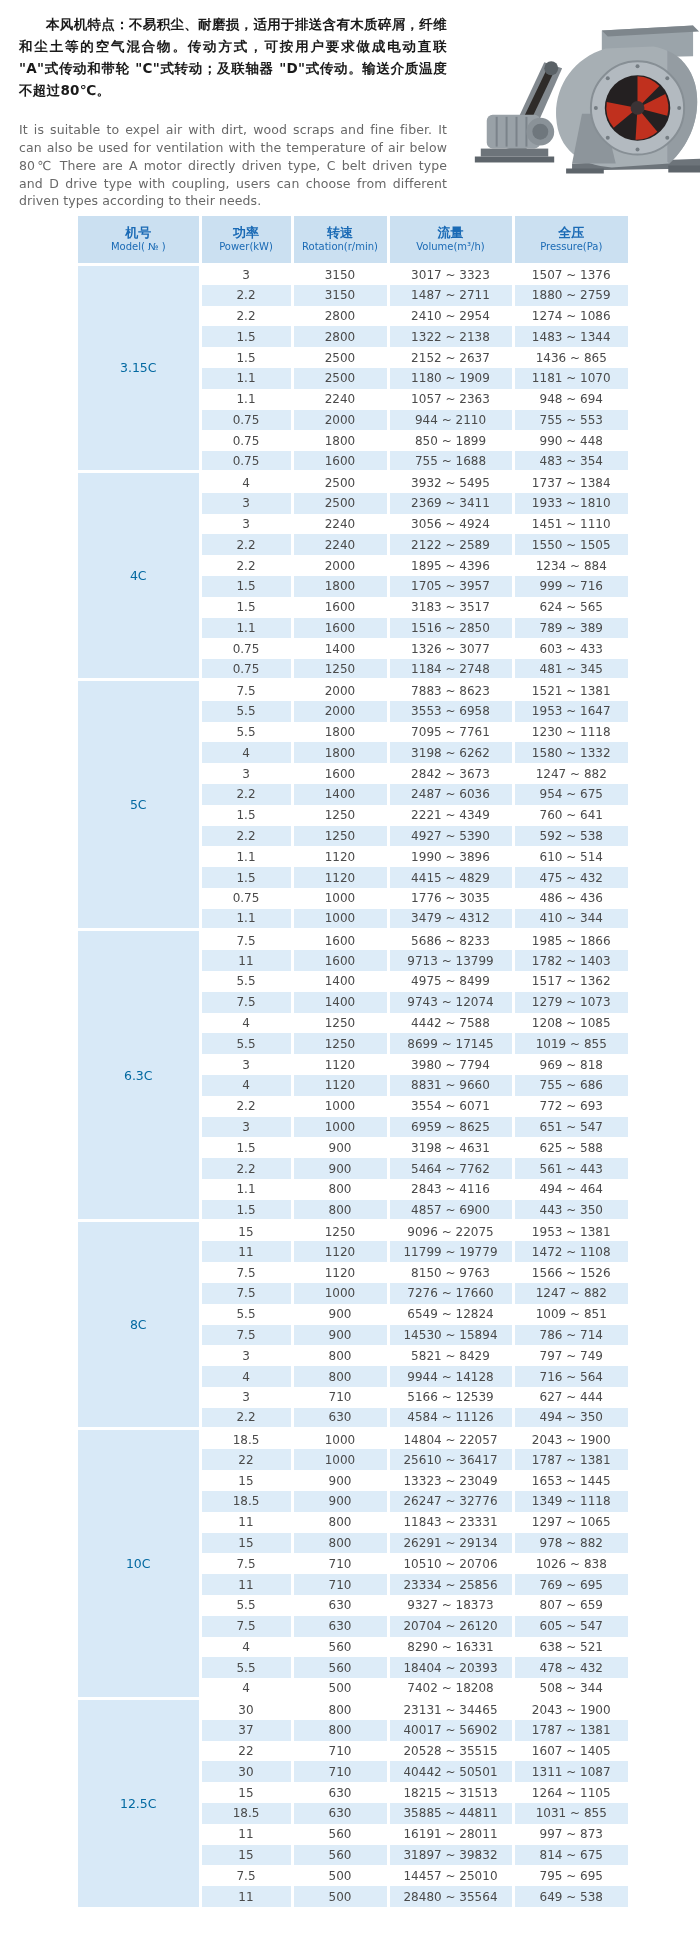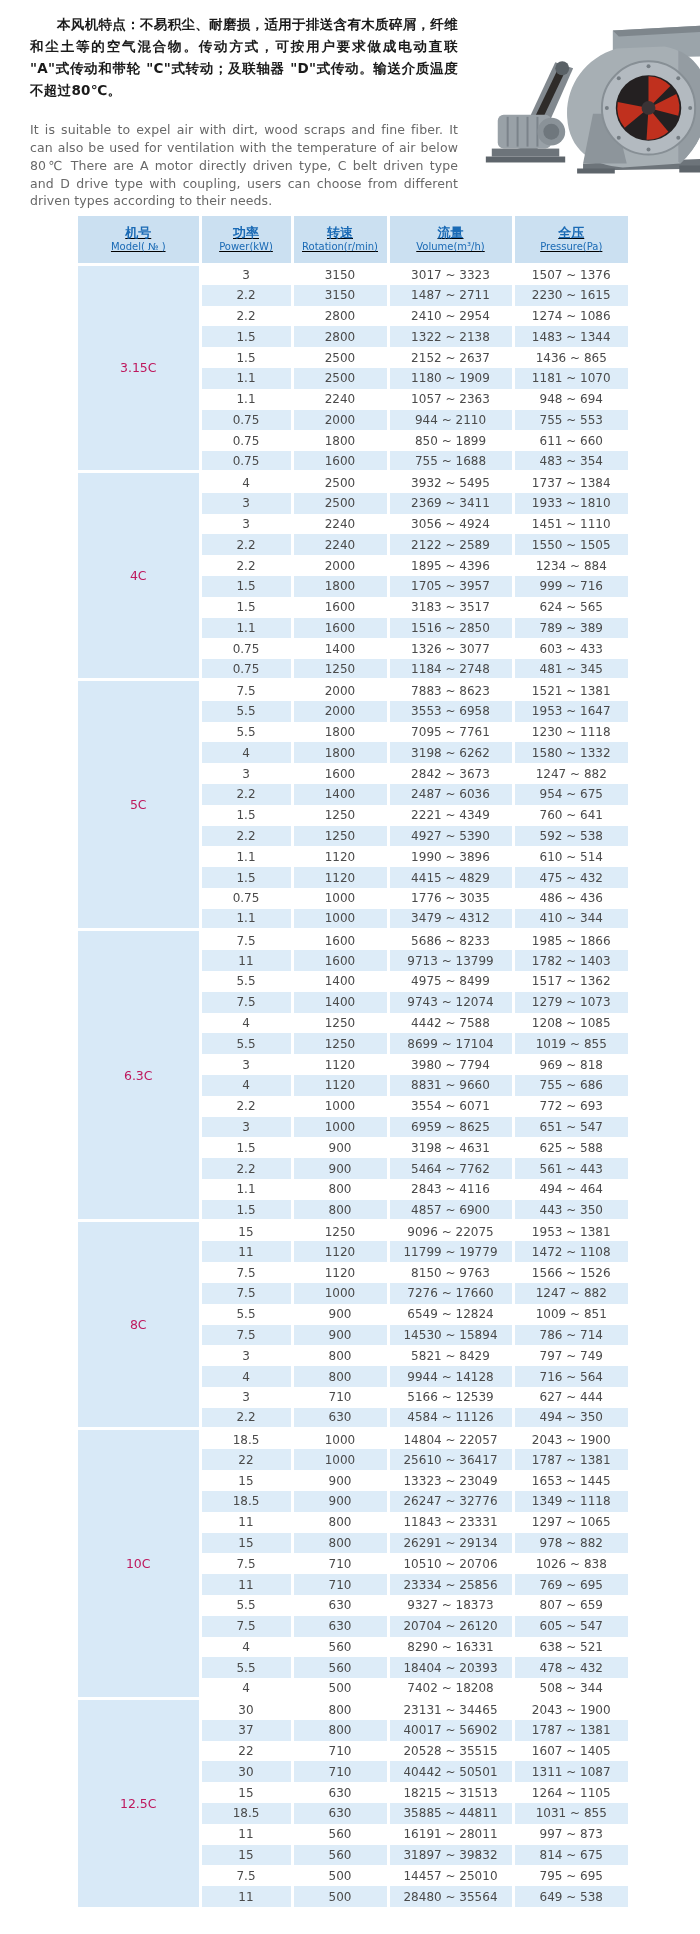--- a/index.html
+++ b/index.html
@@ -10,52 +10,52 @@
   }
   *{box-sizing:border-box;margin:0;padding:0;}
   html,body{background:#fff;}
   body{
     width:700px;min-height:1934px;
     font-family:"DejaVu Sans","Liberation Sans",sans-serif;
   }
   .page{width:700px;min-height:1934px;background:#fff;overflow:hidden;}
 
   
-  .top{display:flex;padding:14px 8px 6px 30px;gap:8px;height:212px;}
+  .top{display:flex;padding:14px 8px 6px 30px;gap:8px;height:212px;justify-content:center;}
   .intro{width:428px;flex:0 0 428px;}
   .cn-text{
     font-size:13.5px;font-weight:bold;color:var(--cn-text);
     line-height:1.62;text-align:justify;text-indent:2em;letter-spacing:.3px;
   }
   .en-text{
     margin-top:20px;font-size:12.5px;color:var(--en-text);
     line-height:1.42;text-align:justify;letter-spacing:.1px;
   }
   .fan-wrap{flex:1;display:flex;align-items:flex-start;justify-content:center;padding-top:4px;}
   .fan-wrap svg{width:248px;height:158px;}
 
   
   table.spec{
     border-collapse:collapse;table-layout:fixed;
     width:550px;margin:4px 0 0 78px;
   }
   th,td{font-family:"DejaVu Sans","Liberation Sans",sans-serif;}
   thead th{
     background:var(--header-bg);height:48px;vertical-align:middle;
-    border-bottom:3px solid #fff;padding:8px 0;text-decoration:underline;
+    border-bottom:3px solid #fff;padding:8px 0;
   }
   thead th + th{border-left:3px solid #fff;}
   .th-cn{font-size:13px;font-weight:bold;color:var(--header-text);line-height:1.25;}
   .th-en{font-size:10px;font-weight:normal;color:var(--header-text);line-height:1.2;}
   td{
     height:20.8px;text-align:center;vertical-align:middle;
     font-size:12px;color:var(--data-text);padding:0;
   }
   td.model-cell{
-    background:var(--model-col-bg);font-size:12.5px;color:#be185d;
+    background:var(--model-col-bg);font-size:12.5px;color:#0369a1;
   }
   td.data-cell{border-left:3px solid #fff;}
   tbody tr:nth-child(odd) td.data-cell{background:var(--row-bg);}
   tbody tr:nth-child(even) td.data-cell{background:var(--stripe-bg);}
   tr.sec-first td{border-top:3px solid #fff;}
 </style>
 </head>
 <body>
 
 <div class="page">
@@ -161,21 +161,21 @@
           <td class="model-cell" rowspan="10">3.15C</td>
           <td class="data-cell">3</td>
           <td class="data-cell">3150</td>
           <td class="data-cell">3017 ~ 3323</td>
           <td class="data-cell">1507 ~ 1376</td>
         </tr>
         <tr>
           <td class="data-cell">2.2</td>
           <td class="data-cell">3150</td>
           <td class="data-cell">1487 ~ 2711</td>
-          <td class="data-cell">2230 ~ 1615</td>
+          <td class="data-cell">1880 ~ 2759</td>
         </tr>
         <tr>
           <td class="data-cell">2.2</td>
           <td class="data-cell">2800</td>
           <td class="data-cell">2410 ~ 2954</td>
           <td class="data-cell">1274 ~ 1086</td>
         </tr>
         <tr>
           <td class="data-cell">1.5</td>
           <td class="data-cell">2800</td>
@@ -203,21 +203,21 @@
         <tr>
           <td class="data-cell">0.75</td>
           <td class="data-cell">2000</td>
           <td class="data-cell">944 ~ 2110</td>
           <td class="data-cell">755 ~ 553</td>
         </tr>
         <tr>
           <td class="data-cell">0.75</td>
           <td class="data-cell">1800</td>
           <td class="data-cell">850 ~ 1899</td>
-          <td class="data-cell">611 ~ 660</td>
+          <td class="data-cell">990 ~ 448</td>
         </tr>
         <tr>
           <td class="data-cell">0.75</td>
           <td class="data-cell">1600</td>
           <td class="data-cell">755 ~ 1688</td>
           <td class="data-cell">483 ~ 354</td>
         </tr>
       </tbody>
       <tbody>
         <tr class="sec-first">
@@ -385,21 +385,21 @@
         </tr>
         <tr>
           <td class="data-cell">4</td>
           <td class="data-cell">1250</td>
           <td class="data-cell">4442 ~ 7588</td>
           <td class="data-cell">1208 ~ 1085</td>
         </tr>
         <tr>
           <td class="data-cell">5.5</td>
           <td class="data-cell">1250</td>
-          <td class="data-cell">8699 ~ 17104</td>
+          <td class="data-cell">8699 ~ 17145</td>
           <td class="data-cell">1019 ~ 855</td>
         </tr>
         <tr>
           <td class="data-cell">3</td>
           <td class="data-cell">1120</td>
           <td class="data-cell">3980 ~ 7794</td>
           <td class="data-cell">969 ~ 818</td>
         </tr>
         <tr>
           <td class="data-cell">4</td>

